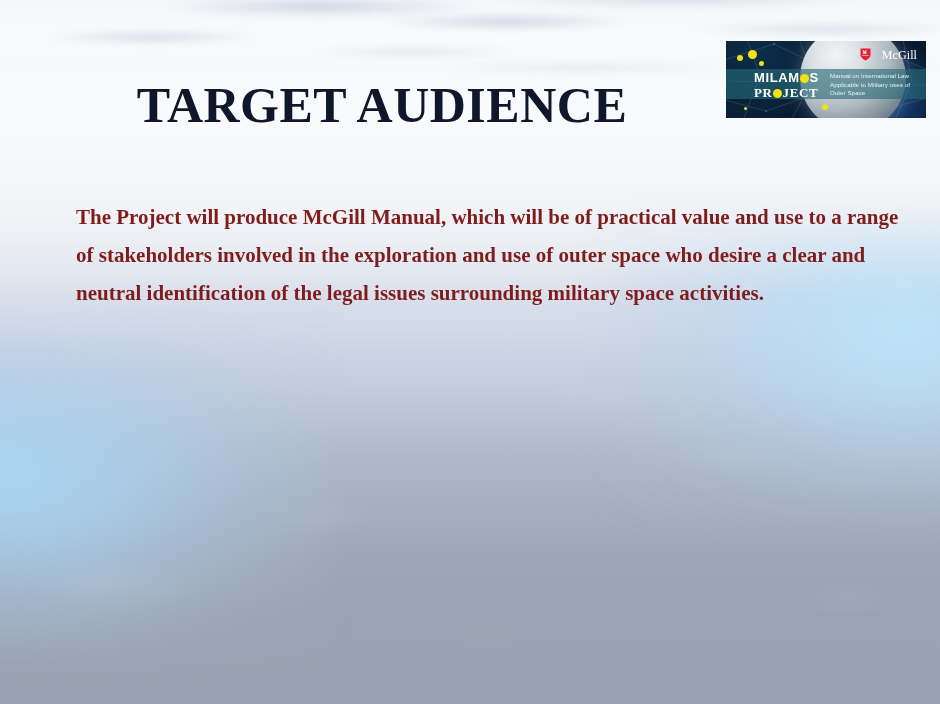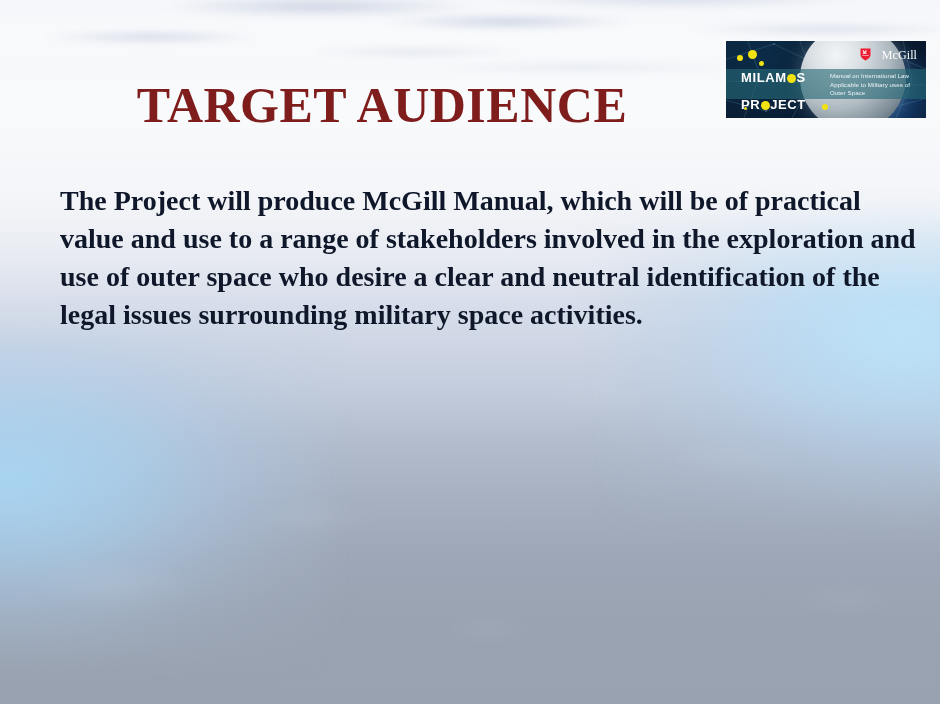--- a/index.html
+++ b/index.html
@@ -123,40 +123,40 @@
     position: absolute;
     left: 0;
     right: 0;
     top: 44px;
     text-align: center;
     font-family: "Liberation Serif", "DejaVu Serif", serif;
     font-weight: bold;
     font-size: 50px;
     line-height: 1.08;
     letter-spacing: 0.5px;
-    color: #7f1d1d;
+    color: #0f172a;
     text-shadow: 0 0 2px rgba(255,255,255,0.45);
     padding-right: 210px;
     margin-left: 34px;
   }
 
   
   .body-block {
     position: absolute;
     left: 60px;
     top: 182px;
     width: 862px;
   }
   .body-para {
     font-family: "Liberation Serif", "DejaVu Serif", serif;
     font-weight: bold;
-    font-size: 28px;
+    font-size: 21px;
     line-height: 38px;
-    color: #0f172a;
-    margin: 0;
+    color: #7f1d1d;
+    margin: 16px;
     text-shadow: 0 0 1px rgba(255,255,255,0.30);
   }
   .body-para + .body-para {
     margin-top: 38px;
   }
 
   
   .logo-banner {
     position: absolute;
     left: 726px;
@@ -209,32 +209,32 @@
   .logo-band {
     position: absolute;
     left: 0;
     right: 0;
     top: 28px;
     height: 30px;
     background: rgba(38,105,118,0.62);
   }
   .logo-wordmark {
     position: absolute;
-    left: 15px;
+    left: 28px;
     top: 30px;
     width: 88px;
     color: #ffffff;
     font-family: "Liberation Sans", "DejaVu Sans", sans-serif;
     font-weight: bold;
     font-size: 13px;
     line-height: 13px;
     letter-spacing: 0.6px;
   }
   .logo-wordmark .wm-line { display: block; white-space: nowrap; }
-  .logo-wordmark .wm-line + .wm-line { margin-top: 14px; }
+  .logo-wordmark .wm-line + .wm-line { margin-top: 2px; font-family: Liberation Serif, serif; }
   .wm-dot {
     display: inline-block;
     width: 9px;
     height: 9px;
     border-radius: 50%;
     background: #f2e211;
     vertical-align: -1px;
     margin: 0 0.5px;
   }
   .logo-tagline {

